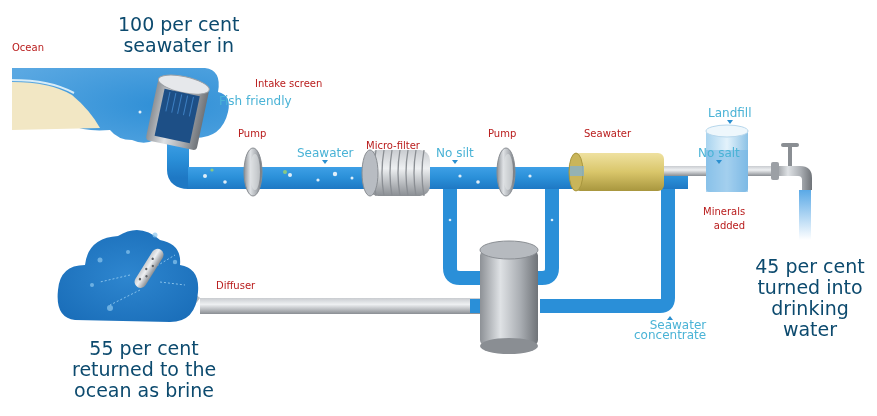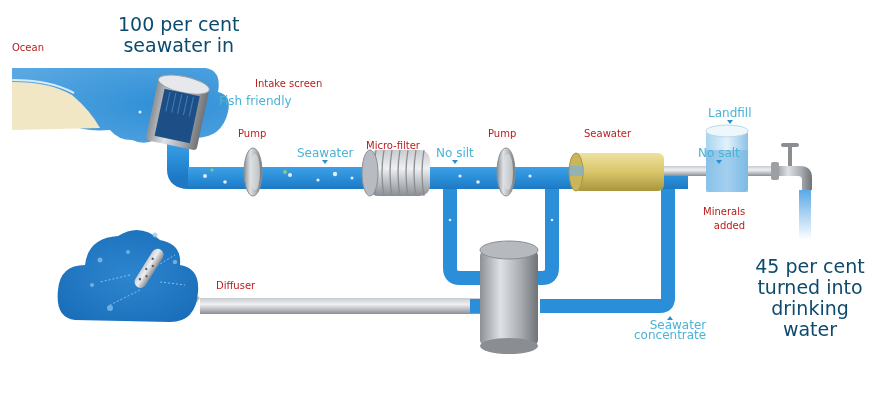--- a/index.html
+++ b/index.html
@@ -215,13 +215,16 @@
 <div class="big" style="left:743px;top:256px;"><span style="white-space:pre-line">45 per cent
 turned into
 drinking water</span></div>
 
 <div class="lbl" style="left:216px;top:280px;">Diffuser</div>
 
 <div class="lbl sm" style="left:634px;top:316px;text-align:right;line-height:10px;"><span class="tri up"></span><span style="white-space:pre-line">Seawater
 concentrate</span></div>
 
 
+<div class="big" style="left:72px;top:338px;"><span style="white-space:pre-line">55 per cent
+returned to the
+ocean as brine</span></div>
 </div>
 
 </body></html>

